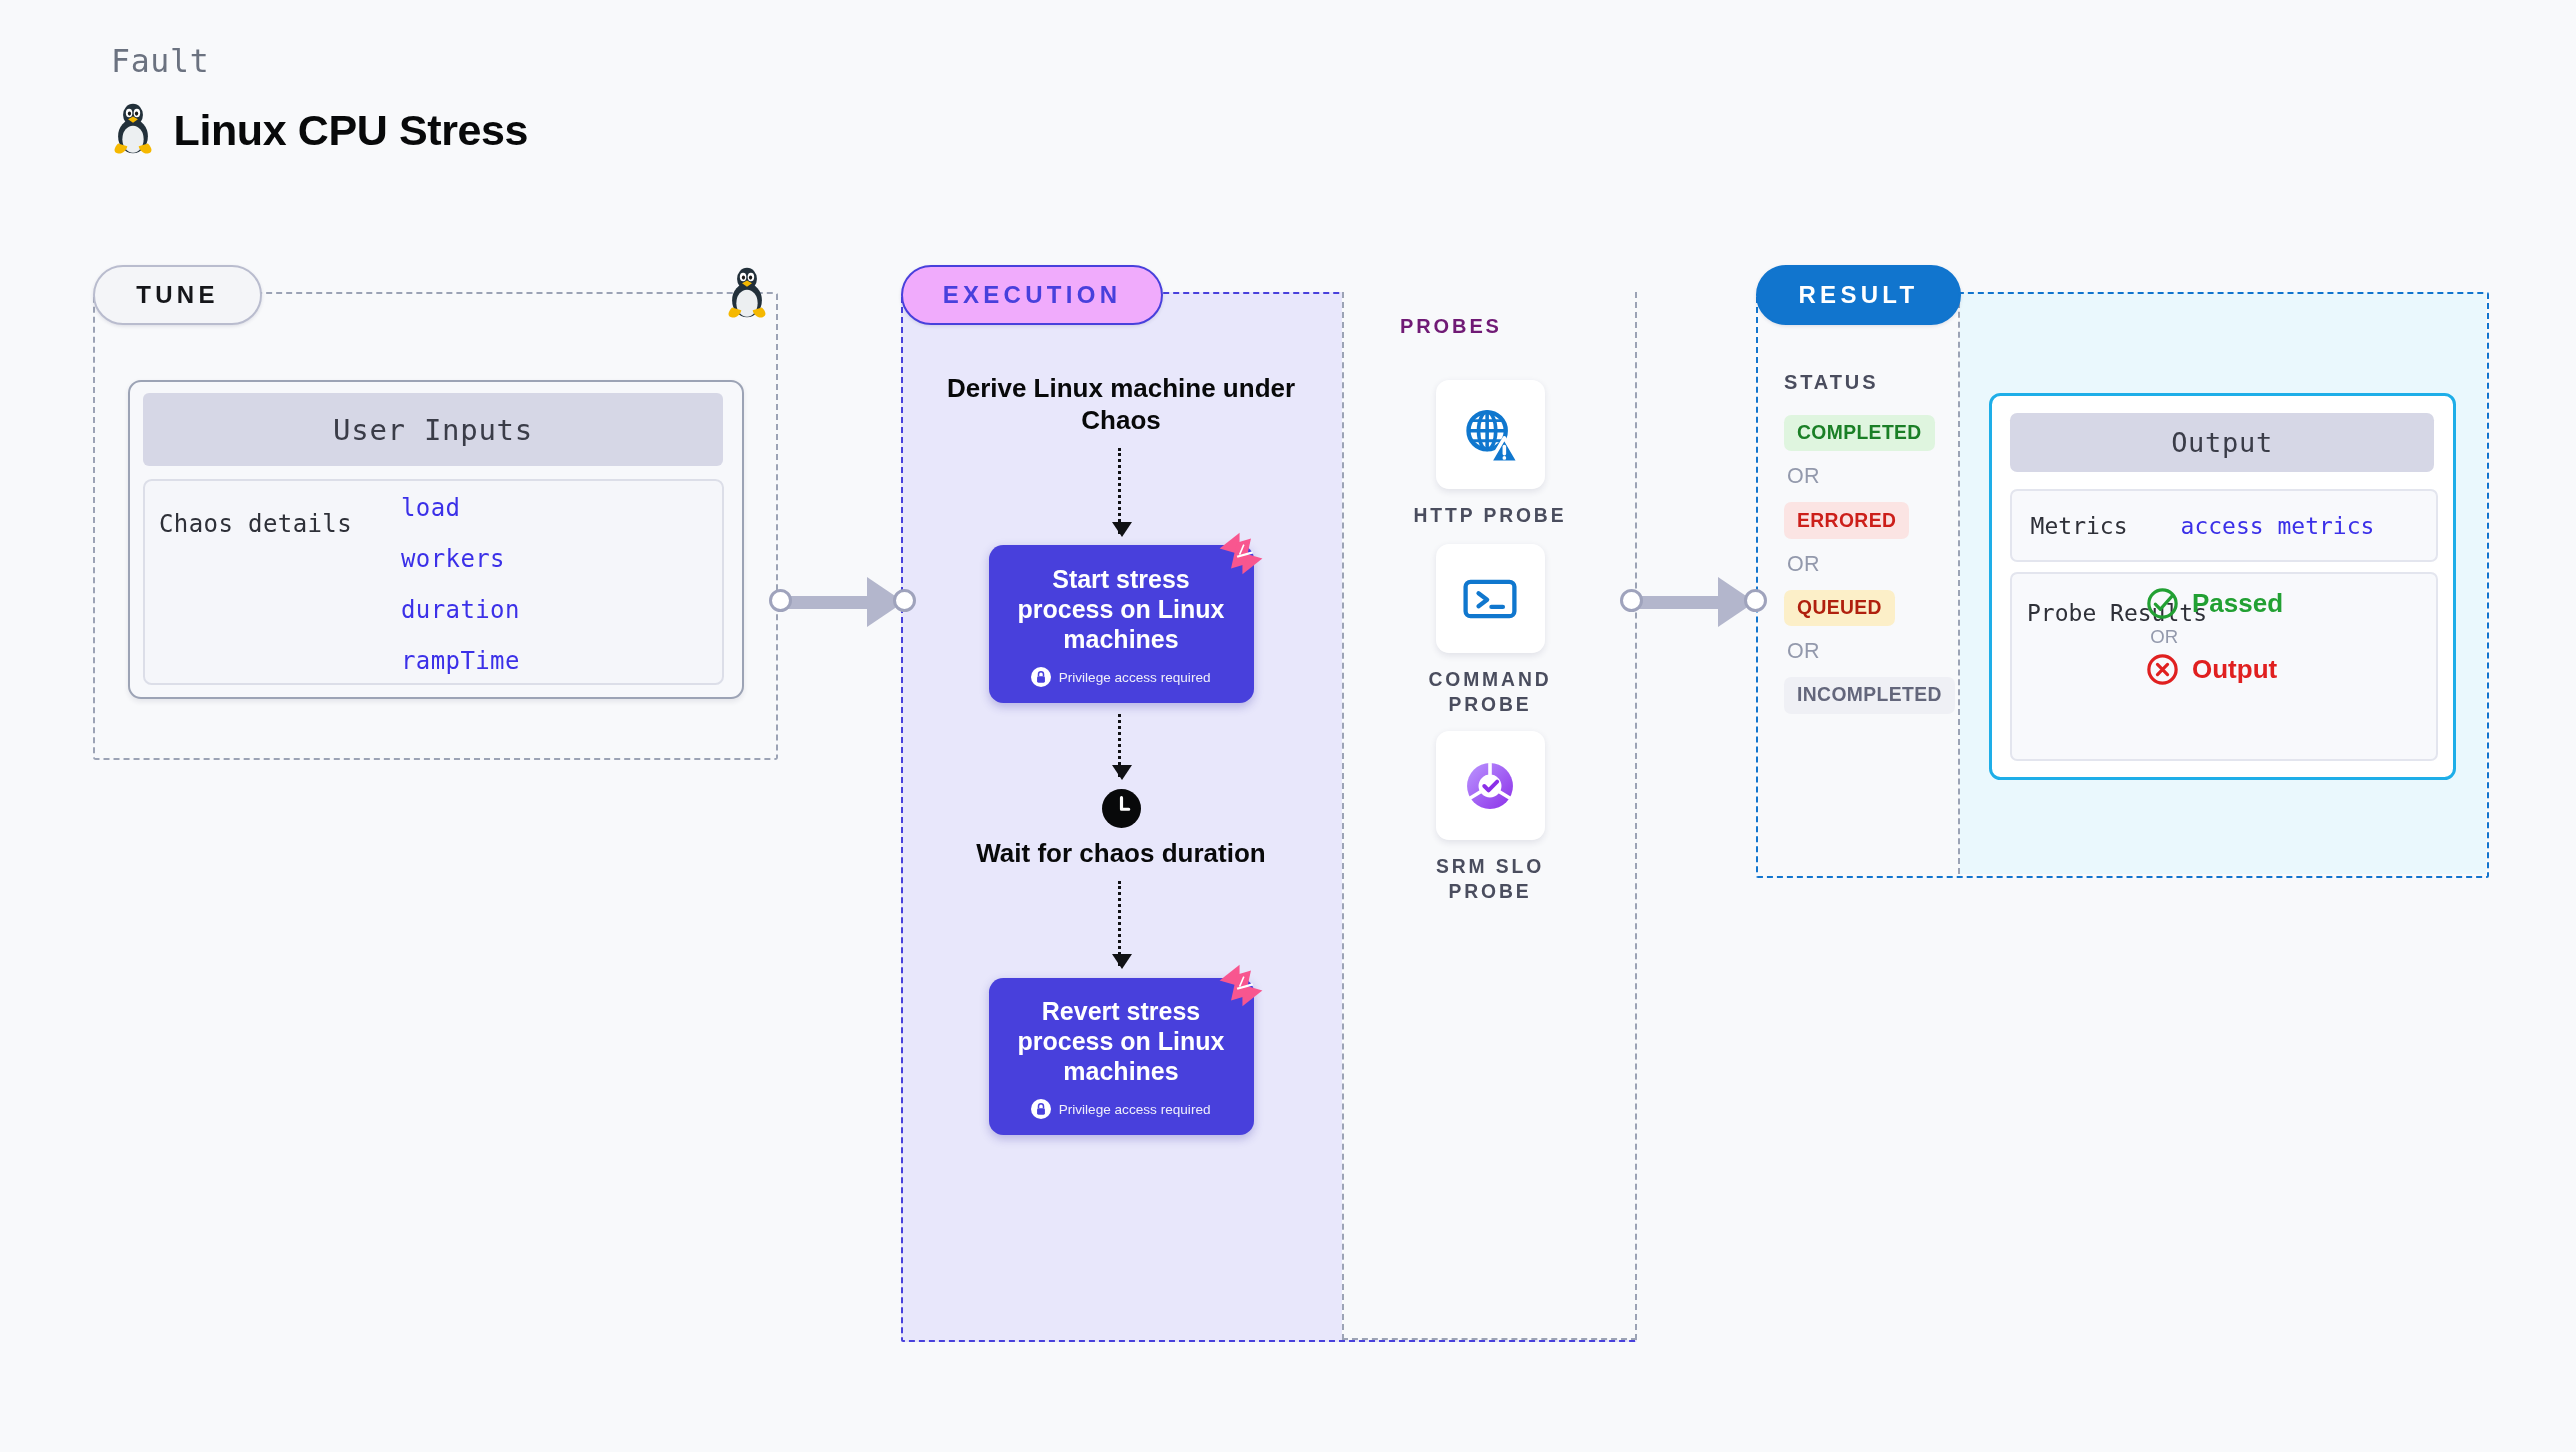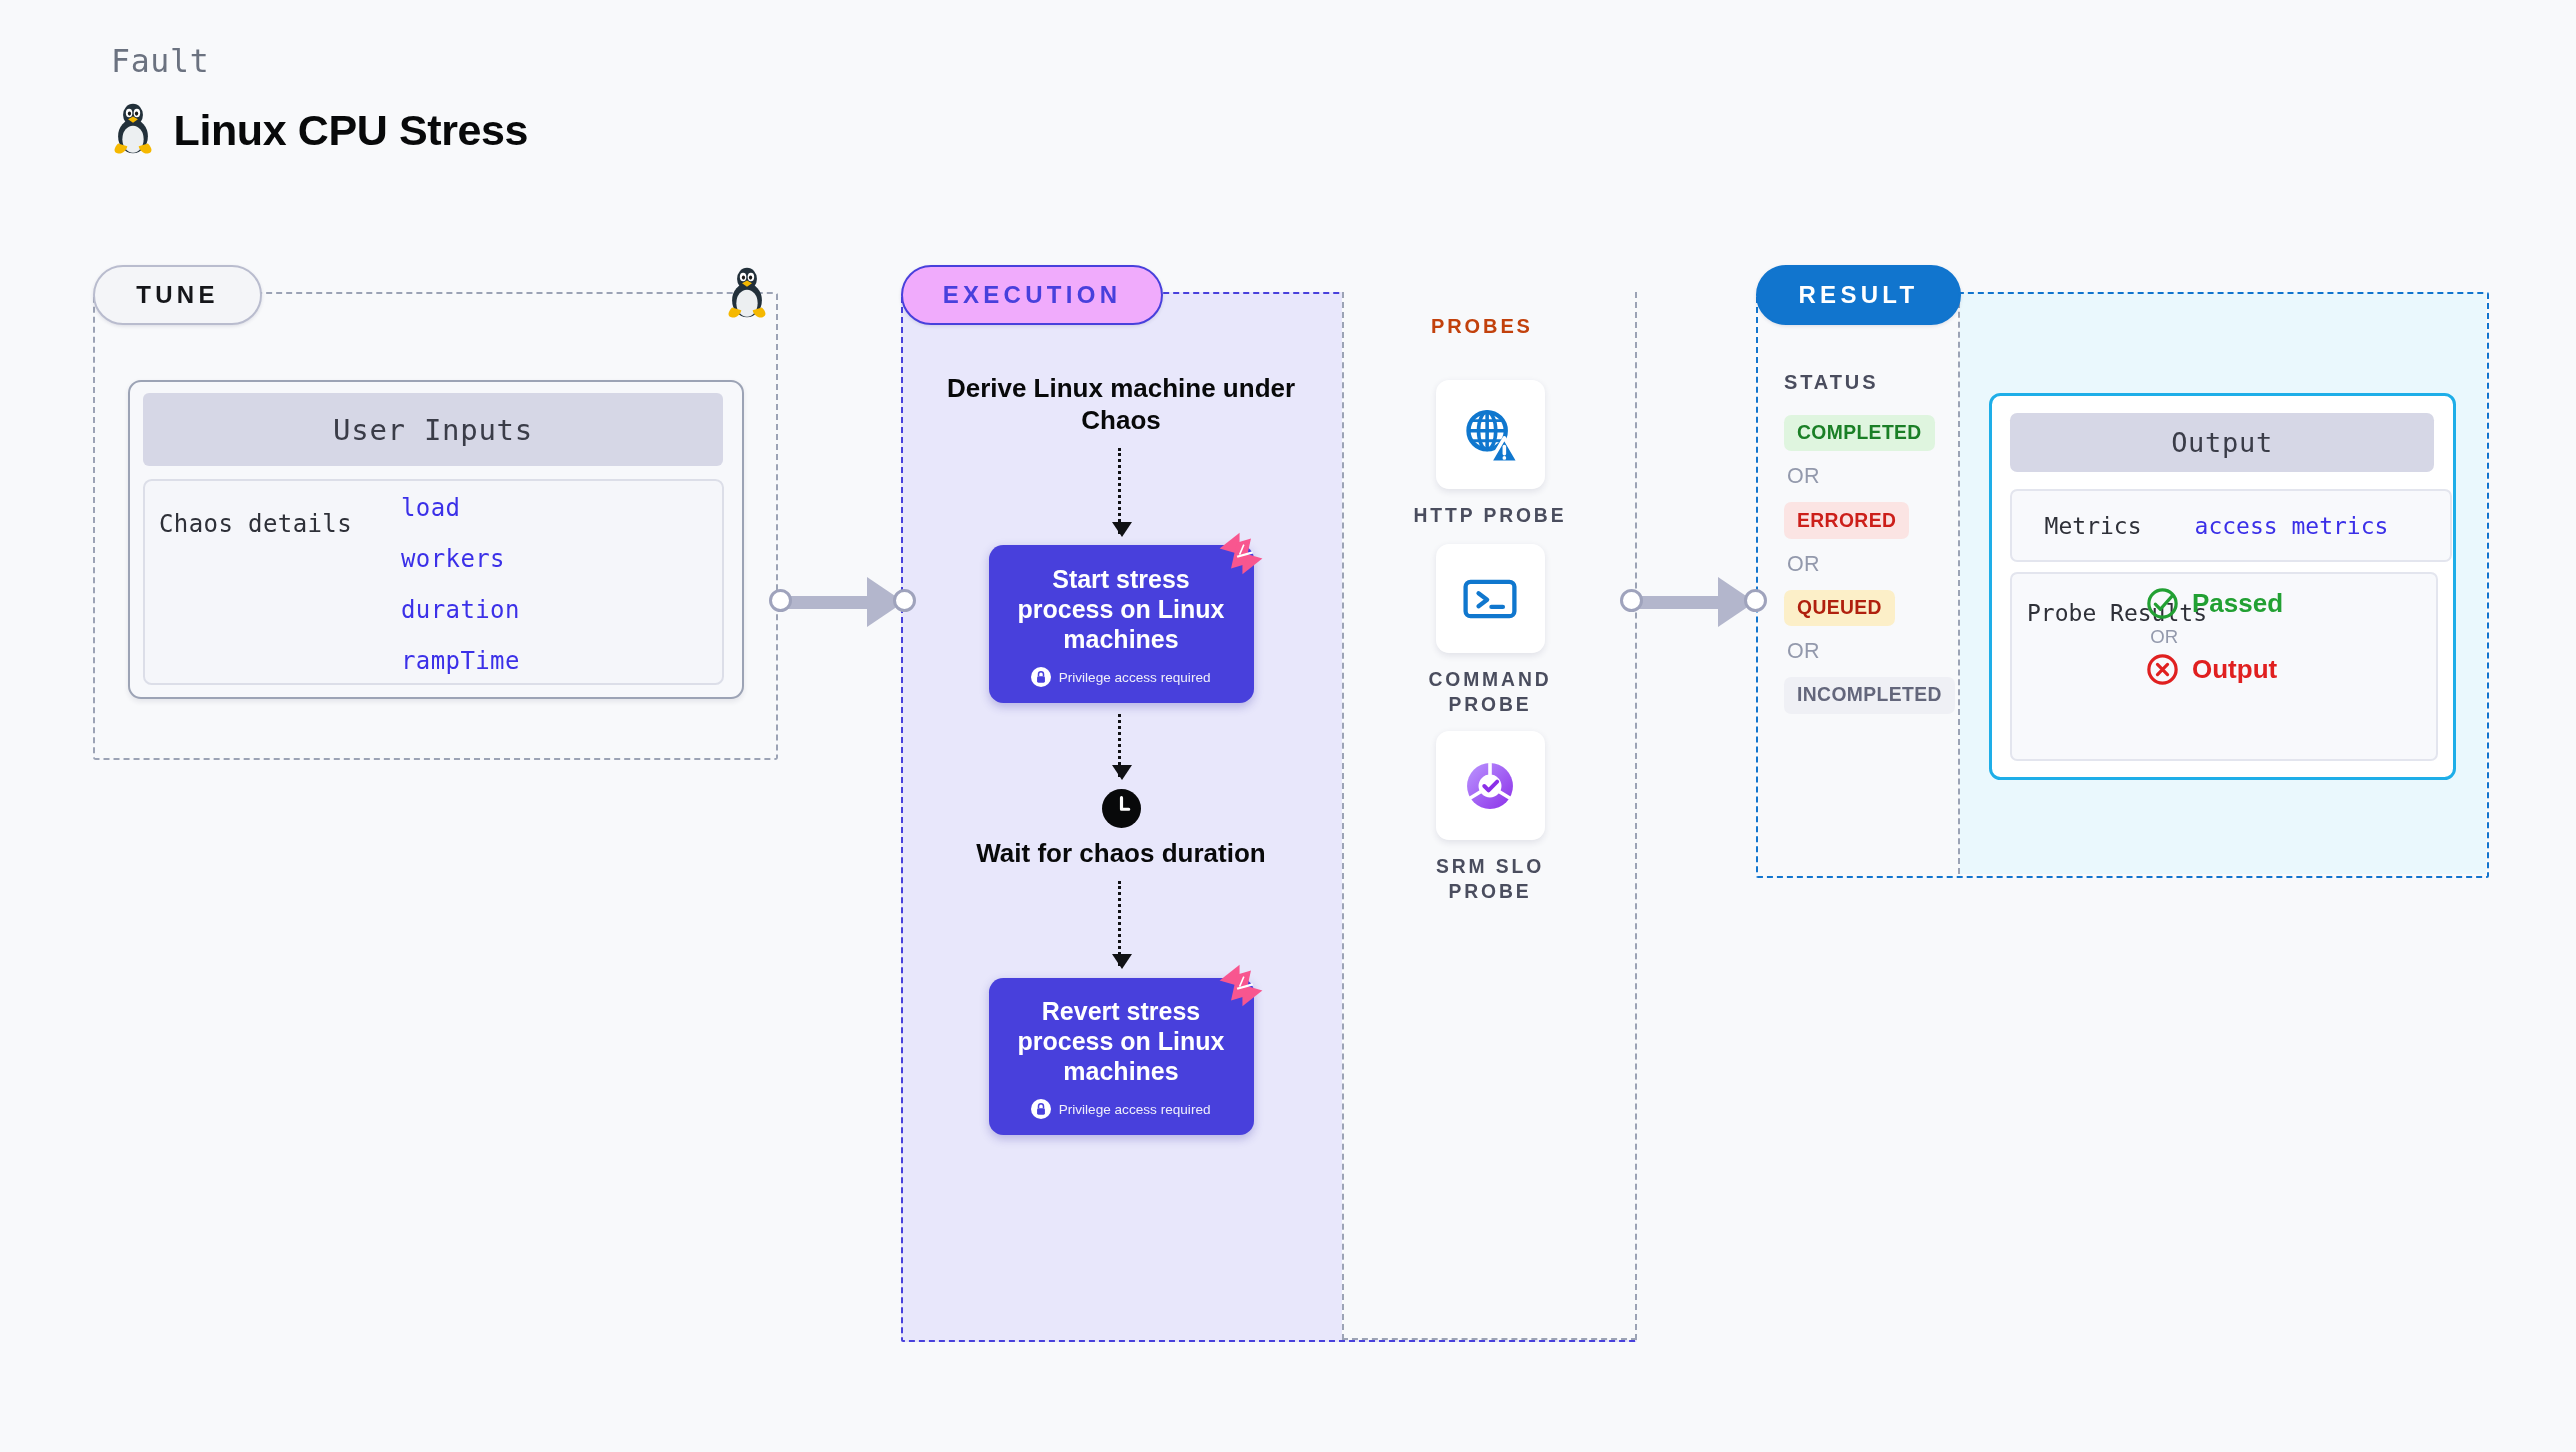--- a/index.html
+++ b/index.html
@@ -76,22 +76,22 @@
     border:2.9px dashed #4840DC;border-radius:2.1px;
     background:#E8E7FB;
   }
   #probes-region{
     position:absolute;left:1342px;top:292px;width:291px;height:1046px;
     border-left:2.9px dashed #9CA3B5;border-right:2.9px dashed #9CA3B5;
     border-bottom:2.9px dashed #9CA3B5;border-top:none;
     background:#F8F9FB;
   }
   #probes-label{
-    position:absolute;left:1431px;top:315px;
-    font-size:20px;font-weight:bold;color:#c2410c;letter-spacing:2.9px;
+    position:absolute;left:1400px;top:315px;
+    font-size:20px;font-weight:bold;color:#701a75;letter-spacing:2.9px;
   }
 
   
   #flow{
     position:absolute;left:931px;top:373px;width:380px;
     display:flex;flex-direction:column;align-items:center;
   }
   .flow-text{
     font-size:26px;font-weight:bold;color:#08090A;text-align:center;
     line-height:1.22;
@@ -153,21 +153,21 @@
   }
   #output-header{
     position:absolute;left:2010px;top:413px;width:424px;height:59px;
     background:#D6D7E6;border-radius:7.2px;
     display:flex;align-items:center;justify-content:center;
     font-size:27px;color:#3A3C48;letter-spacing:0.7px;
   }
   #metrics-box{
     position:absolute;left:2010px;top:489px;width:424px;height:69px;
     background:#F8F9FC;border:2.1px solid #E3E5EE;border-radius:7.2px;
-    display:flex;align-items:center;padding-left:14px;
+    display:flex;align-items:center;
   }
   #metrics-label{margin-left:18.6px;font-size:23px;color:#2E3038;}
   #metrics-value{margin-left:53px;font-size:23px;color:#3B30E8;}
   #probe-results-box{
     position:absolute;left:2010px;top:572px;width:424px;height:185px;
     background:#F8F9FC;border:2.1px solid #E3E5EE;border-radius:7.2px;
   }
   #probe-results-label{
     position:absolute;left:2027px;top:599px;font-size:23px;color:#2E3038;
     line-height:1.28;

